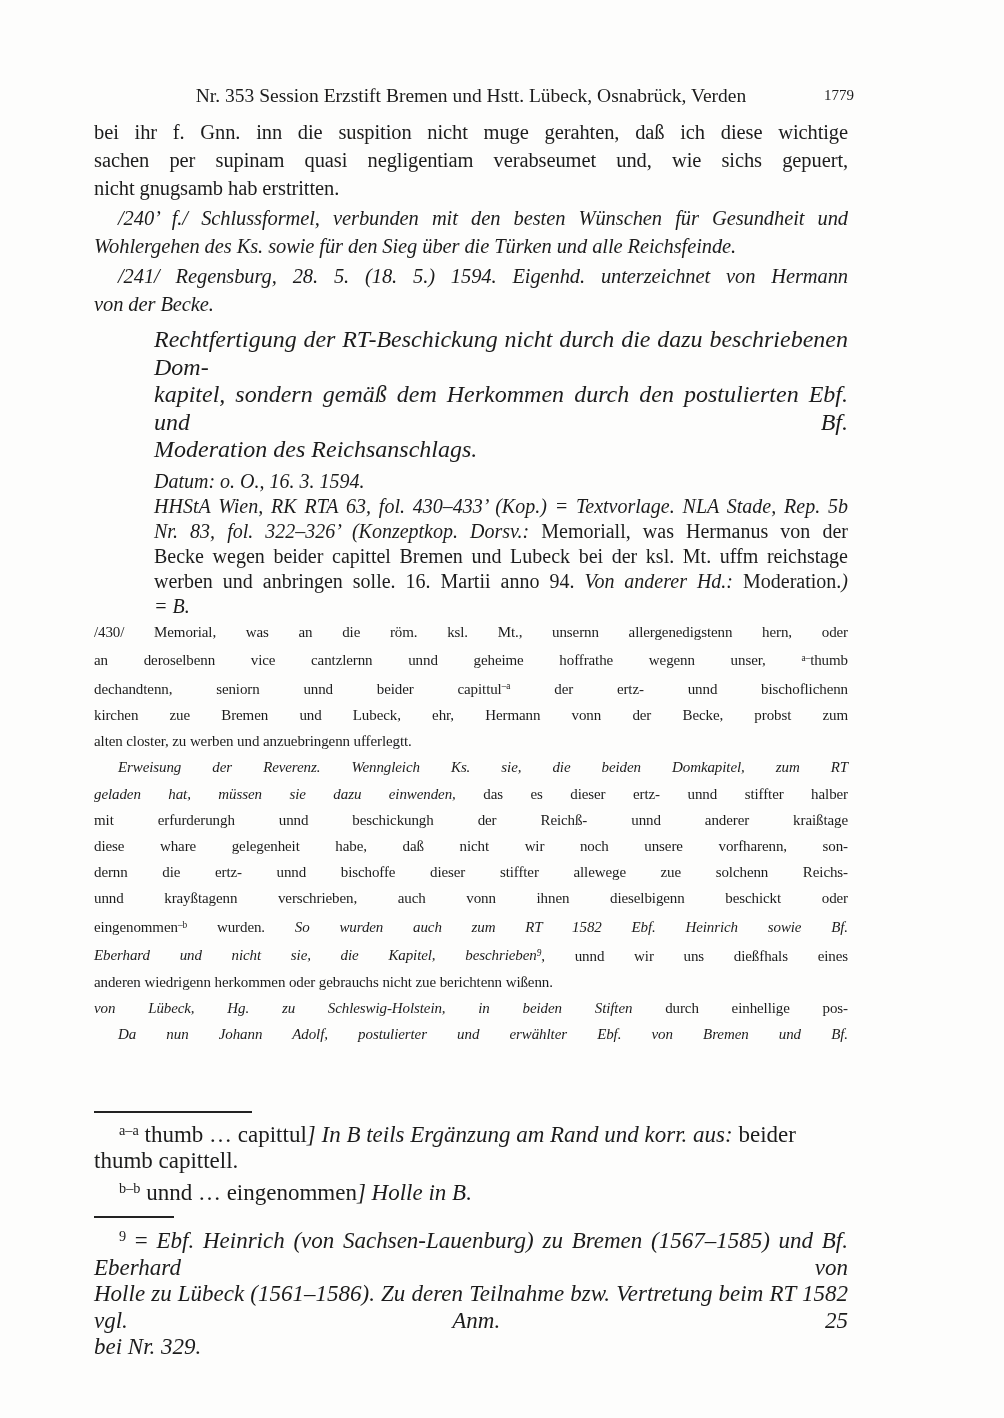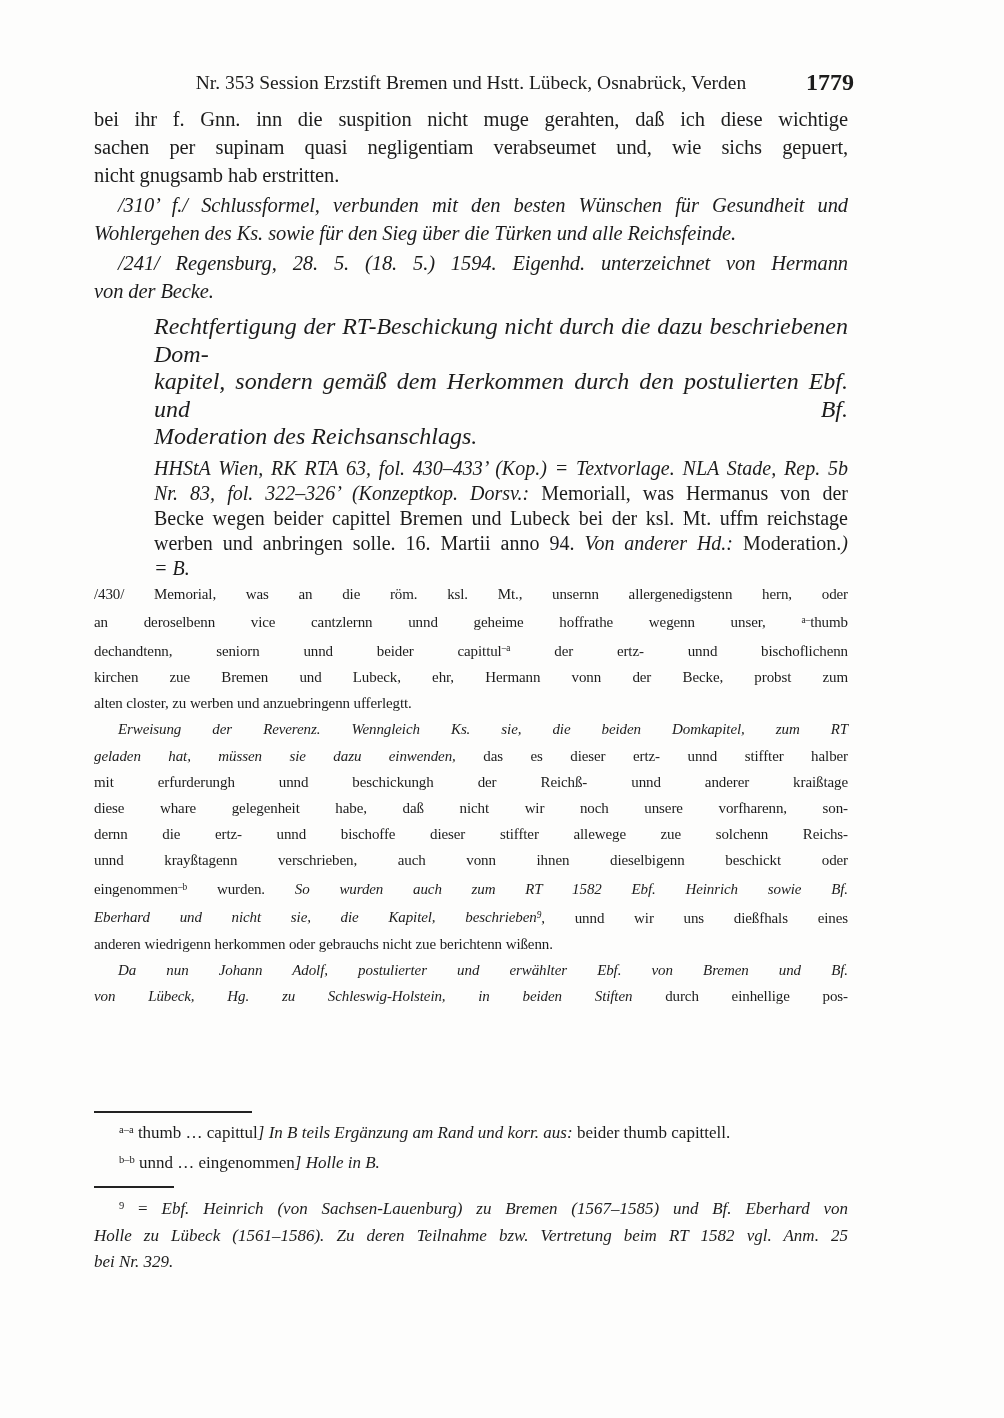--- a/index.html
+++ b/index.html
@@ -8,36 +8,35 @@
     width: 1004px;
     height: 1418px;
     background: #fdfdfc;
     overflow: hidden;
     font-family: "Liberation Serif", serif;
     color: #1c1c1c;
   }
   .column {
     position: absolute;
     left: 94px;
-    top: 71px;
+    top: 84px;
     width: 754px;
   }
   .header-row {
     position: relative;
     height: 24px;
     line-height: 24px;
     font-size: 19.5px;
   }
   .header-title { text-align: center; }
   .page-number {
     position: absolute;
     right: -6px;
     top: -1px;
-    font-size: 24px;
-    font-weight: bold;
+    font-size: 15px;
   }
   .para {
     font-size: 20.5px;
     line-height: 28px;
     letter-spacing: -0.1px;
   }
   .para1 { margin-top: 10px; }
   .para + .para { margin-top: 2px; }
   .heading {
     margin-top: 36px;
@@ -66,21 +65,21 @@
     position: absolute;
     left: 94px;
     top: 1111px;
     width: 754px;
   }
   .rule { height: 2px; background: #222222; }
   .rule-a { width: 158px; }
   .rule-9 { width: 80px; margin-top: 10px; }
   .fn {
     margin-top: 4px;
-    font-size: 17px;
+    font-size: 23px;
     line-height: 26.5px;
   }
   .fn:last-child { margin-top: 5px; }
   
   .line { text-align: left; }
   .just { text-align: justify; text-align-last: justify; }
   .ind { text-indent: 24px; }
   .hang { padding-left: 55px; }
   .fnind { text-indent: 25px; }
   .run-r { font-style: normal; margin-top: 48px; }
@@ -99,34 +98,35 @@
       <div class="header-title">Nr. 353 Session Erzstift Bremen und Hstt. Lübeck, Osnabrück, Verden</div>
       <div class="page-number">1779</div>
     </div>
 
     <div class="para para1">
         <div class="line just"><span class="run-r">bei ihr f. Gnn. inn die suspition nicht muge gerahten, daß ich diese wichtige</span></div>
         <div class="line just"><span class="run-r">sachen per supinam quasi negligentiam verabseumet und, wie sichs gepuert,</span></div>
         <div class="line"><span class="run-r">nicht gnugsamb hab erstritten.</span></div>
       </div>
     <div class="para">
-        <div class="line just ind"><span class="run-i">/310’ f./ Schlussformel, verbunden mit den besten Wünschen für Gesundheit und</span></div>
+        <div class="line just ind"><span class="run-i">/240’ f./ Schlussformel, verbunden mit den besten Wünschen für Gesundheit und</span></div>
         <div class="line"><span class="run-i">Wohlergehen des Ks. sowie für den Sieg über die Türken und alle Reichsfeinde.</span></div>
       </div>
     <div class="para">
         <div class="line just ind"><span class="run-i">/241/ Regensburg, 28. 5. (18. 5.) 1594. Eigenhd. unterzeichnet von Hermann</span></div>
         <div class="line"><span class="run-i">von der Becke.</span></div>
       </div>
 
     <div class="summary">
         <div class="line just"><span class="run-i">Rechtfertigung der RT-Beschickung nicht durch die dazu beschriebenen Dom-</span></div>
         <div class="line just"><span class="run-i">kapitel, sondern gemäß dem Herkommen durch den postulierten Ebf. und Bf.</span></div>
         <div class="line"><span class="run-i">Moderation des Reichsanschlags.</span></div>
       </div>
     <div class="source">
+        <div class="line"><span class="run-i">Datum: o. O., 16. 3. 1594.</span></div>
         <div class="line just"><span class="run-i">HHStA Wien, RK RTA 63, fol. 430–433’ (Kop.) = Textvorlage. NLA Stade, Rep. 5b</span></div>
         <div class="line just"><span class="run-i">Nr. 83, fol. 322–326’ (Konzeptkop. Dorsv.: </span><span class="run-r">Memoriall, was Hermanus von der</span></div>
         <div class="line just"><span class="run-r">Becke wegen beider capittel Bremen und Lubeck bei der ksl. Mt. uffm reichstage</span></div>
         <div class="line just"><span class="run-r">werben und anbringen solle. 16. Martii anno 94. </span><span class="run-i">Von anderer Hd.: </span><span class="run-r">Moderation.</span><span class="run-i">)</span></div>
         <div class="line"><span class="run-i">= B.</span></div>
       </div>
 
     <div class="main">
         <div class="line just"><span class="run-r">/430/ Memorial, was an die röm. ksl. Mt., unsernn allergenedigstenn hern, oder</span></div>
         <div class="line just"><span class="run-r">an deroselbenn vice cantzlernn unnd geheime hoffrathe wegenn unser, </span><span class="run-s">a–</span><span class="run-r">thumb</span></div>
@@ -139,22 +139,22 @@
         <div class="line just"><span class="run-i">geladen hat, müssen sie dazu einwenden, </span><span class="run-r">das es dieser ertz- unnd stiffter halber</span></div>
         <div class="line just"><span class="run-r">mit erfurderungh unnd beschickungh der Reichß- unnd anderer kraißtage</span></div>
         <div class="line just"><span class="run-r">diese whare gelegenheit habe, daß nicht wir noch unsere vorfharenn, son-</span></div>
         <div class="line just"><span class="run-r">dernn die ertz- unnd bischoffe dieser stiffter allewege zue solchenn Reichs-</span></div>
         <div class="line just"><span class="run-r">unnd krayßtagenn verschrieben, auch vonn ihnen dieselbigenn beschickt oder</span></div>
         <div class="line just"><span class="run-r">eingenommen</span><span class="run-s">–b</span><span class="run-r"> wurden. </span><span class="run-i">So wurden auch zum RT 1582 Ebf. Heinrich sowie Bf.</span></div>
         <div class="line just"><span class="run-i">Eberhard und nicht sie, die Kapitel, beschrieben</span><span class="run-si">9</span><span class="run-r">, unnd wir uns dießfhals eines</span></div>
         <div class="line"><span class="run-r">anderen wiedrigenn herkommen oder gebrauchs nicht zue berichtenn wißenn.</span></div>
       </div>
     <div class="main">
+        <div class="line just"><span class="run-i">von Lübeck, Hg. zu Schleswig-Holstein, in beiden Stiften </span><span class="run-r">durch einhellige pos-</span></div>
         <div class="line just ind"><span class="run-i">Da nun Johann Adolf, postulierter und erwählter Ebf. von Bremen und Bf.</span></div>
-        <div class="line just"><span class="run-i">von Lübeck, Hg. zu Schleswig-Holstein, in beiden Stiften </span><span class="run-r">durch einhellige pos-</span></div>
       </div>
   </div>
 
   <div class="fn-area">
     <div class="rule rule-a"></div>
     <div class="fn">
         <div class="line fnind"><span class="run-s">a–a</span><span class="run-r"> thumb … capittul</span><span class="run-i">] In B teils Ergänzung am Rand und korr. aus: </span><span class="run-r">beider thumb capittell.</span></div>
         <div class="line fnind"><span class="run-s">b–b</span><span class="run-r"> unnd … eingenommen</span><span class="run-i">] Holle in B.</span></div>
       </div>
     <div class="rule rule-9"></div>

